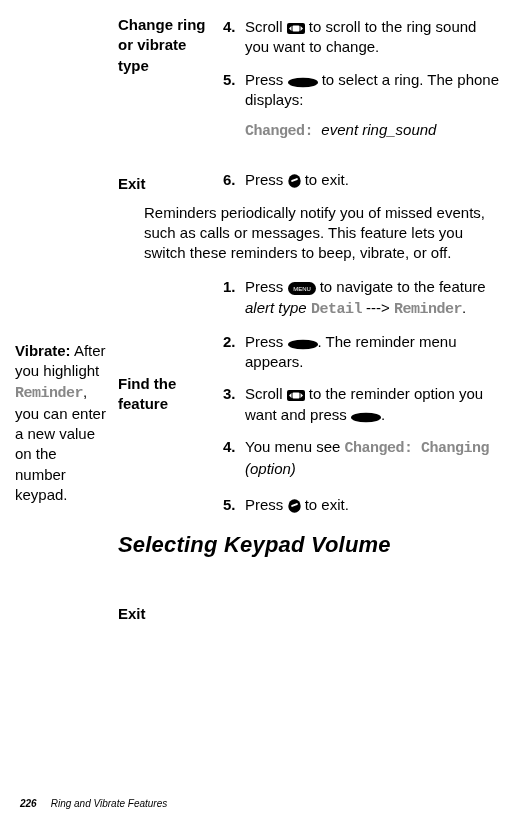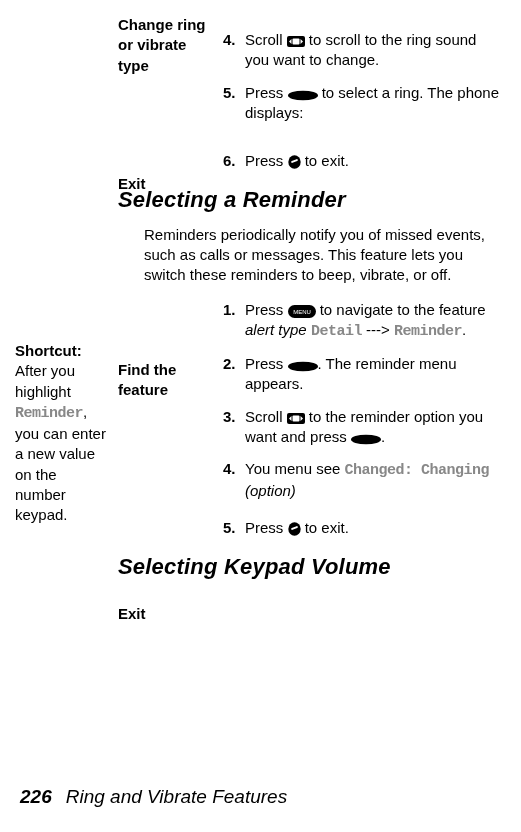--- a/index.html
+++ b/index.html
@@ -9,21 +9,21 @@
     color:#000;
     background:#fff;
     font-size:15px;
     line-height:1.35;
     position:relative;
   }
   .page {
     position:relative;
     width:521px;
     height:832px;
-    padding:27px 25px 0 15px;
+    padding:14px 25px 0 15px;
   }
   .sidebar {
     position:absolute;
     left:15px;
     width:95px;
   }
   .main {
     margin-left:103px;
     width:390px;
   }
@@ -59,21 +59,21 @@
     letter-spacing:0.2px;
   }
   .para { margin-top:6px; margin-bottom:14px;margin-left:26px; }
   .dev { font-family: "Courier New", monospace; font-weight:bold; color:#888; letter-spacing:-0.5px;}
   .ital { font-style:italic; }
   svg.ic { vertical-align:-3px; }
   .footer {
     position:absolute;
     bottom:22px;
     left:20px;
-    font-size:19px;
+    font-size:10px;
   }
   .footer .pg { font-weight:bold; font-style:italic; margin-right:14px;}
   .footer .ft { font-style:italic; }
 </style>
 </head>
 <body>
 
 <div class="page">
 
   <div class="row-label" style="top:15px;">Change ring or vibrate type</div>
@@ -89,50 +89,53 @@
               <path d="M16 6.5 L13.5 4 L13.5 9 Z" fill="#fff"></path>
             </svg><span> to scroll to the ring sound you want to change.</span>
         </div>
       </div>
       <div class="step">
         <div class="num">5.</div>
         <div class="txt">
           <span>Press </span><svg class="ic" width="30" height="11">
               <ellipse cx="15" cy="5.5" rx="15" ry="4.8" fill="#000"></ellipse>
             </svg><span> to select a ring. The phone displays:</span>
+          <div style="margin-top:10px;">
+            <span class="dev">Changed:</span>
+            <span class="ital">&nbsp;</span><span class="ital">event  ring_sound</span>
+          </div>
         </div>
       </div>
     </div>
 
     <div style="height:16px;"></div>
     <div class="row-label" style="position:absolute; left:118px; top:174px;">Exit</div>
     <div class="steps">
       <div class="step" style="margin-top:0;">
         <div class="num">6.</div>
         <div class="txt">
           <span>Press </span><svg class="ic" width="13" height="14">
               <ellipse cx="6.5" cy="7" rx="6.2" ry="6.8" fill="#000"></ellipse>
               <rect x="3" y="5" width="7" height="2" rx="1" fill="#fff" transform="rotate(-20 6.5 6)"></rect>
             </svg><span> to exit.</span>
         </div>
       </div>
     </div>
 
-    <div class="section-title">Selecting a Reminder</div>
     <div class="para">Reminders periodically notify you of missed events, such as calls or messages. This feature lets you switch these reminders to beep, vibrate, or off.</div>
   </div>
 
   <div class="sidebar" style="top:341px;">
-    <span style="font-weight:bold;">Shortcut:</span>
+    <span style="font-weight:bold;">Vibrate:</span>
     <span>After you highlight </span><span class="dev">Reminder</span><span>, you can enter a new value on the number keypad.</span>
   </div>
 
   <div class="main">
 
-    <div class="row-label" style="position:absolute; left:118px; top:360px;">Find the feature</div>
+    <div class="row-label" style="position:absolute; left:118px; top:374px;">Find the feature</div>
     <div class="steps">
       <div class="step">
         <div class="num">1.</div>
         <div class="txt">
           <span>Press </span><svg class="ic" width="28" height="13">
               <rect x="0" y="0" width="28" height="13" rx="6.5" fill="#000"></rect>
               <text x="14" y="9" fill="#fff" font-size="6" text-anchor="middle" font-family="Arial">MENU</text>
             </svg><span> to navigate to the feature </span><span class="ital">alert type </span><span class="dev">Detail</span><span> ---&gt; </span><span class="dev">Reminder</span><span>.</span>
         </div>
       </div>

